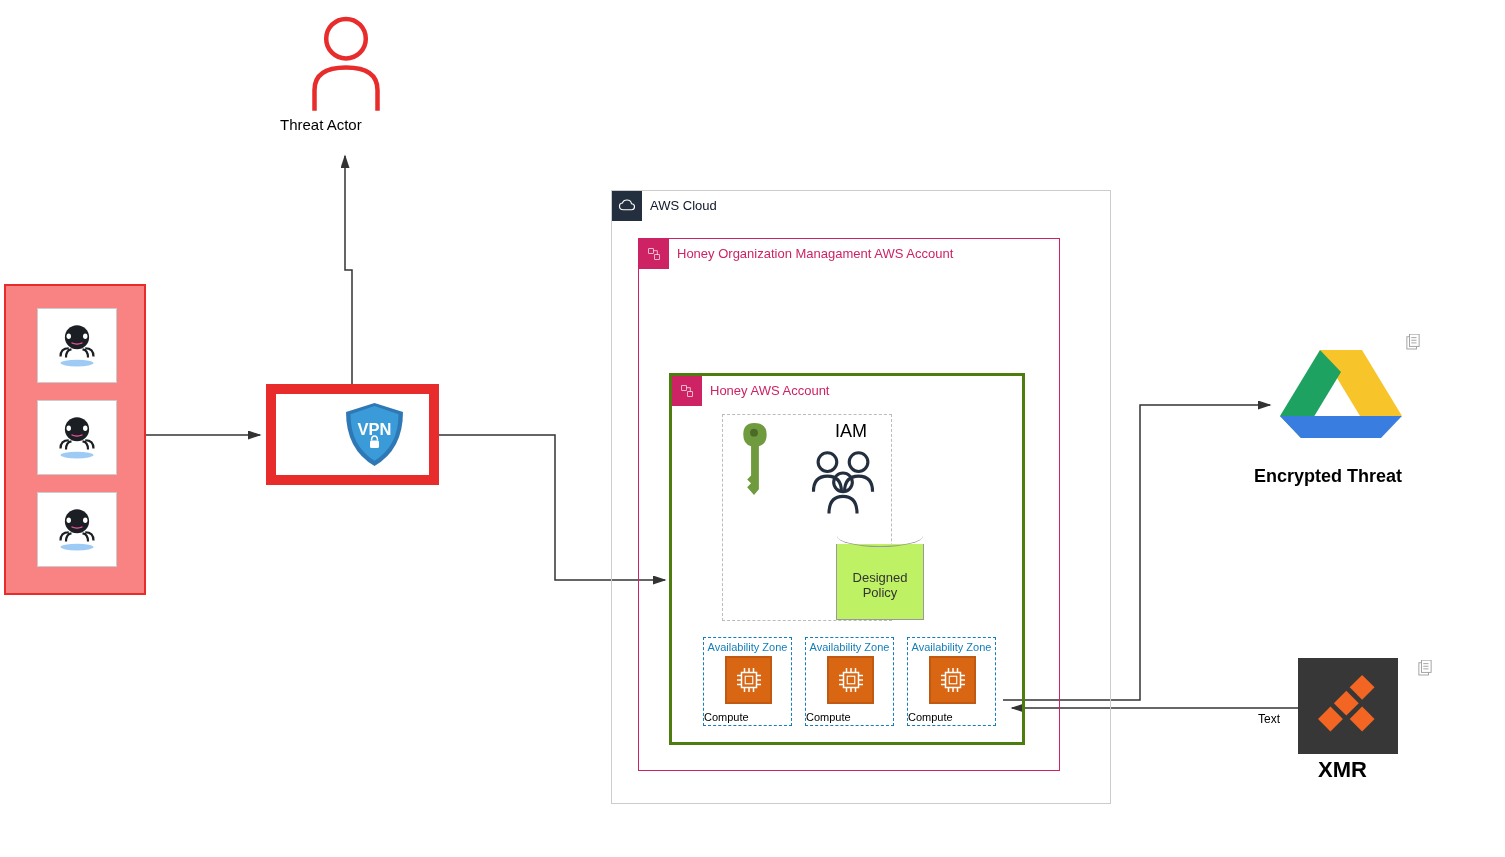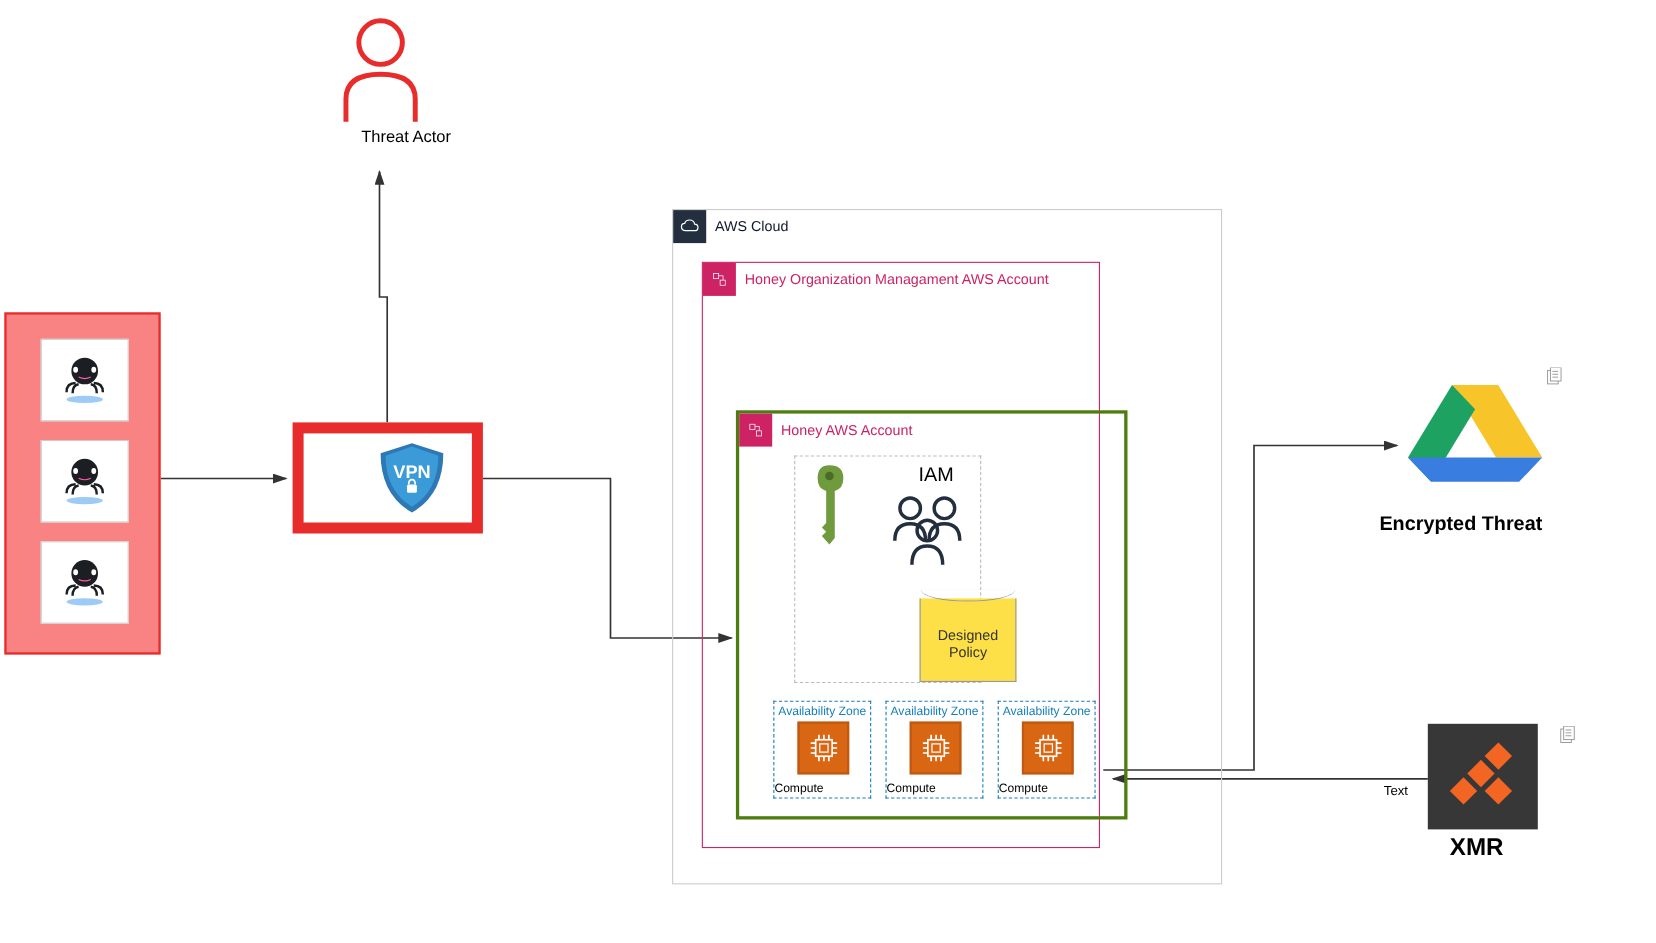--- a/index.html
+++ b/index.html
@@ -5,21 +5,21 @@
   * { box-sizing: border-box; }
   body {
     margin: 0;
     font-family: Arial, Helvetica, sans-serif;
     background: #ffffff;
     width: 1505px;
     height: 857px;
     position: relative;
   }
   .abs { position: absolute; }
-  .label { font-size: 15px; color: #000; text-align: right; }
+  .label { font-size: 15px; color: #000; text-align: left; }
   .small-label { font-size: 11px; color: #000; text-align: left; }
   .blue-label { font-size: 11px; color: #147eba; text-align: center; }
 
   
   .github-container {
     left: 4px; top: 284px; width: 142px; height: 311px;
     background: #f98383; border: 2px solid #e82c2c;
   }
   .github-item {
     position: absolute; width: 80px; height: 75px;
@@ -45,21 +45,21 @@
     border: 1px solid #ccc;
   }
   .aws-cloud-header {
     position: absolute; left: 0; top: 0; width: 30px; height: 30px;
     background: #232f3e; display: flex; align-items: center; justify-content: center;
   }
   .aws-cloud-title { position: absolute; left: 38px; top: 7px; font-size: 13px; color: #0f172a; }
 
   
   .org-account {
-    position: absolute; left: 26px; top: 47px; width: 362px; height: 533px;
+    position: absolute; left: 26px; top: 47px; width: 422px; height: 533px;
     border: 1px solid #cd2264;
   }
   .org-header {
     position: absolute; left: 0; top: 0; width: 30px; height: 30px;
     background: #cd2264; display: flex; align-items: center; justify-content: center;
   }
   .org-title { position: absolute; left: 38px; top: 7px; font-size: 13px; color: #cd2264; }
 
   
   .honey-account {
@@ -70,21 +70,21 @@
   
   .iam-box {
     position: absolute; left: 50px; top: 38px; width: 170px; height: 207px;
     border: 1px dashed #bbb;
   }
   .iam-title { position: absolute; left: 112px; top: 6px; font-size: 18px; color: #000; }
 
   
   .note {
     position: absolute; left: 113px; top: 129px; width: 88px; height: 76px;
-    background: #fde047; border: 1px solid #999; border-top: none;
+    background: #bef264; border: 1px solid #999; border-top: none;
     display: flex; align-items: center; justify-content: center;
     font-size: 13px; color: #333; text-align: center; padding-top: 6px;
   }
   .note::before {
     content: ""; position: absolute; top: -8px; left: 0; width: 100%; height: 10px;
     border-top: 1px solid #999;
     border-radius: 50% 50% 0 0 / 100% 100% 0 0;
     transform: scaleY(-1);
   }
 

